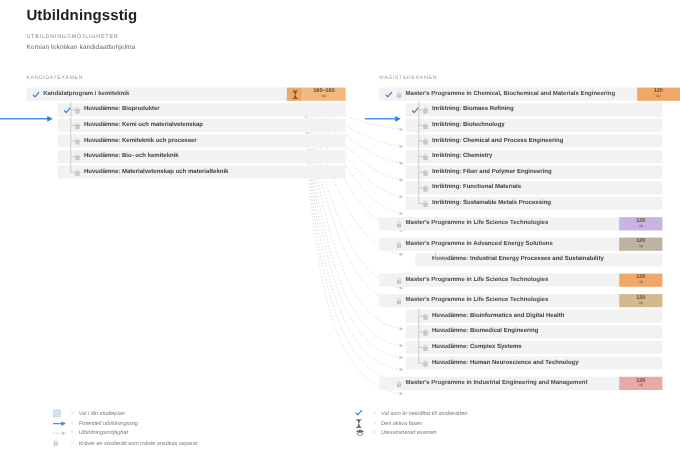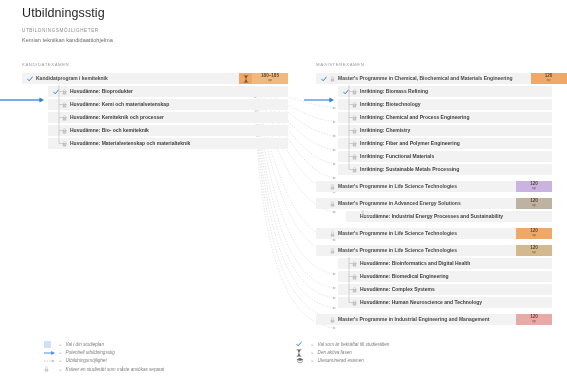--- a/index.html
+++ b/index.html
@@ -8,21 +8,21 @@
     background:#ffffff;
     font-family:"Liberation Sans","DejaVu Sans",sans-serif;
     color:#3d3d3d;
     overflow:hidden;
     position:relative;
   }
   .page{position:relative;width:567px;height:381px;}
 
   
   .header{position:absolute;left:22px;top:6px;}
-  .title{font-size:12.5px;font-weight:normal;color:#1f1f1f;letter-spacing:.1px;}
+  .title{font-size:12.5px;font-weight:bold;color:#1f1f1f;letter-spacing:.1px;}
   .kicker{font-size:4.6px;letter-spacing:.6px;color:#8a8a8a;margin-top:8px;text-transform:uppercase;}
   .subtitle{font-size:5.6px;color:#6b6b6b;margin-top:4px;}
 
   
   .col{position:absolute;top:62px;}
   .col-left{left:22px;width:266px;}
   .col-right{left:316px;width:236px;}
   .col-head{font-size:4.3px;letter-spacing:.55px;color:#9a9a9a;text-transform:uppercase;margin-bottom:6px;}
 
   

